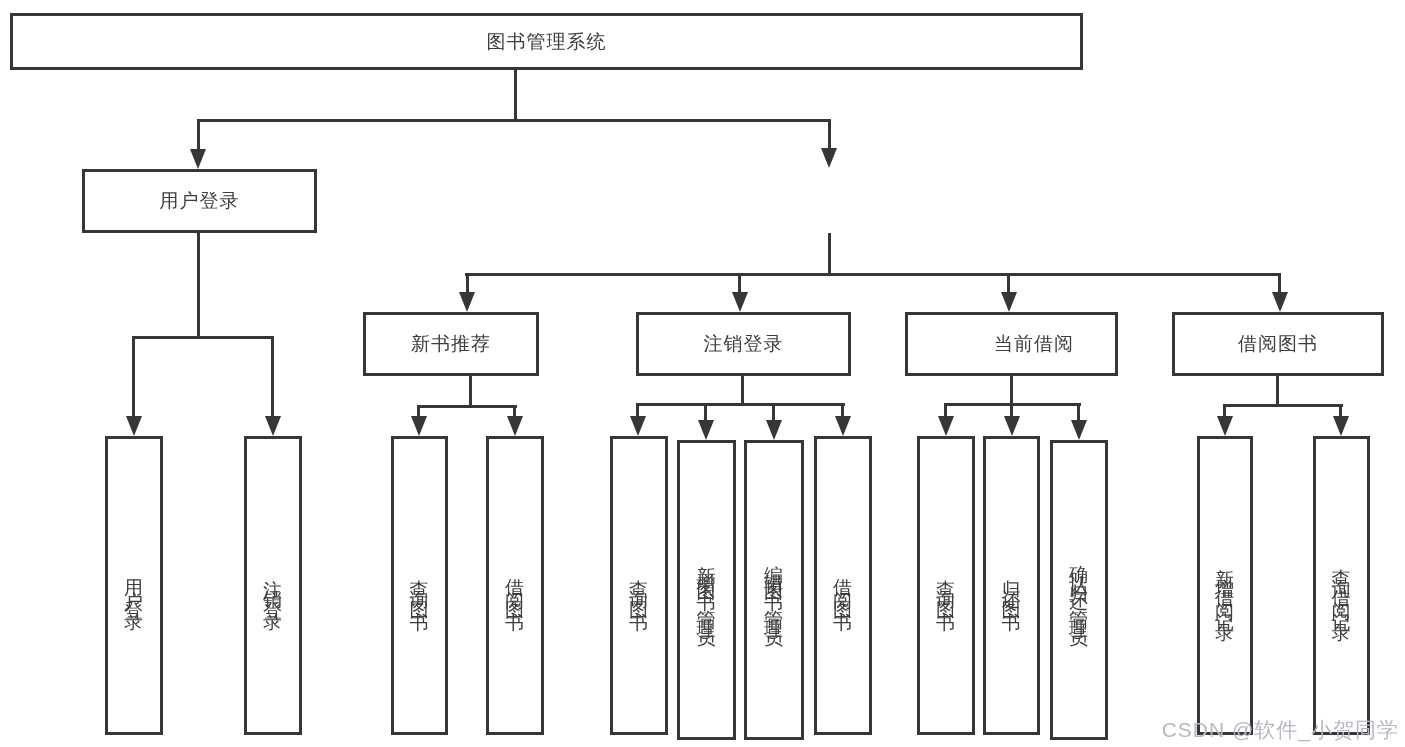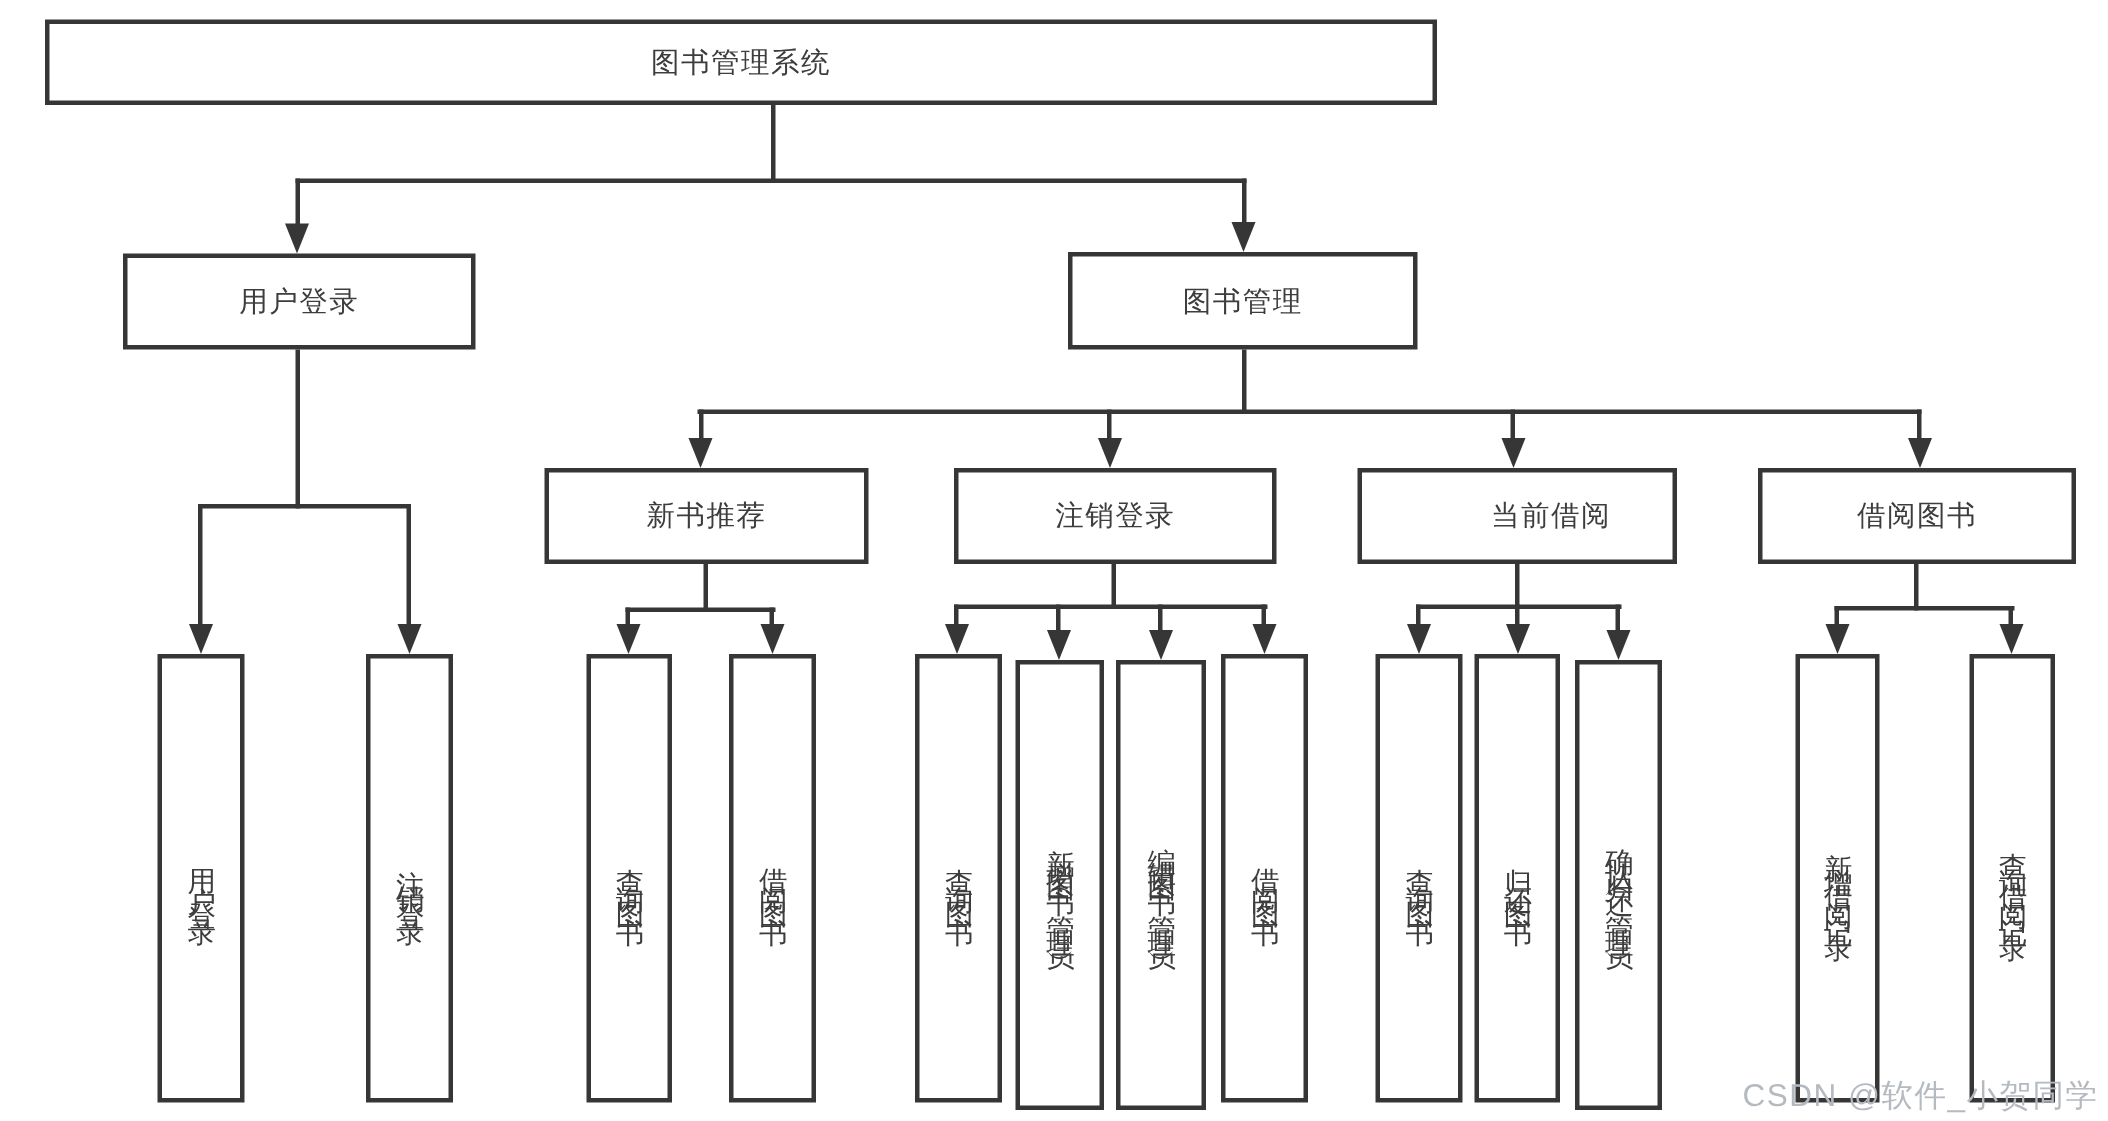--- a/index.html
+++ b/index.html
@@ -35,57 +35,54 @@
   .watermark{
     position:absolute;right:6px;top:716px;
     font-size:21px;color:#b5bac1;letter-spacing:1px;
   }
 </style>
 </head>
 <body>
 
 <div class="canvas">
 
-  <div class="hbox" style="left:10px;top:13px;width:928px;height:57px;margin-left:20px;">
+  <div class="hbox" style="left:10px;top:13px;width:1073px;height:57px;">
     <span>图书管理系统</span>
   </div>
 
   <div class="vl" style="left:514px;top:69px;height:52px;"></div>
   <div class="hl" style="left:197px;top:119px;width:634px;"></div>
   <div class="vl" style="left:197px;top:119px;height:31px;"></div>
   <div class="arr" style="left:190px;top:149px;"></div>
   <div class="vl" style="left:828px;top:119px;height:30px;"></div>
   <div class="arr" style="left:821px;top:148px;"></div>
 
   <div class="hbox" style="left:82px;top:169px;width:235px;height:64px;">
     <span>用户登录</span>
-  </div>
-  <div class="hbox" style="left:712px;top:168px;width:233px;height:65px;">
-    <span>图书管理</span>
   </div>
 
   <div class="vl" style="left:197px;top:233px;height:106px;"></div>
   <div class="hl" style="left:132px;top:336px;width:142px;"></div>
   <div class="vl" style="left:132px;top:336px;height:82px;"></div>
   <div class="arr" style="left:126px;top:416px;"></div>
   <div class="vl" style="left:271px;top:336px;height:82px;"></div>
   <div class="arr" style="left:265px;top:416px;"></div>
 
   <div class="vl" style="left:828px;top:233px;height:42px;"></div>
   <div class="hl" style="left:465px;top:273px;width:816px;"></div>
   <div class="vl" style="left:466px;top:273px;height:21px;"></div>
   <div class="arr" style="left:459px;top:292px;"></div>
   <div class="vl" style="left:738px;top:273px;height:21px;"></div>
   <div class="arr" style="left:732px;top:292px;"></div>
   <div class="vl" style="left:1007px;top:273px;height:21px;"></div>
   <div class="arr" style="left:1001px;top:292px;"></div>
   <div class="vl" style="left:1278px;top:273px;height:21px;"></div>
   <div class="arr" style="left:1272px;top:292px;"></div>
 
-  <div class="hbox" style="left:363px;top:312px;width:216px;height:64px;">
+  <div class="hbox" style="left:363px;top:312px;width:176px;height:64px;">
     <span>新书推荐</span>
   </div>
   <div class="hbox" style="left:636px;top:312px;width:215px;height:64px;">
     <span>注销登录</span>
   </div>
   <div class="hbox" style="left:905px;top:312px;width:213px;height:64px;padding-left:45px;">
     <span>当前借阅</span>
   </div>
   <div class="hbox" style="left:1172px;top:312px;width:212px;height:64px;">
     <span>借阅图书</span>

